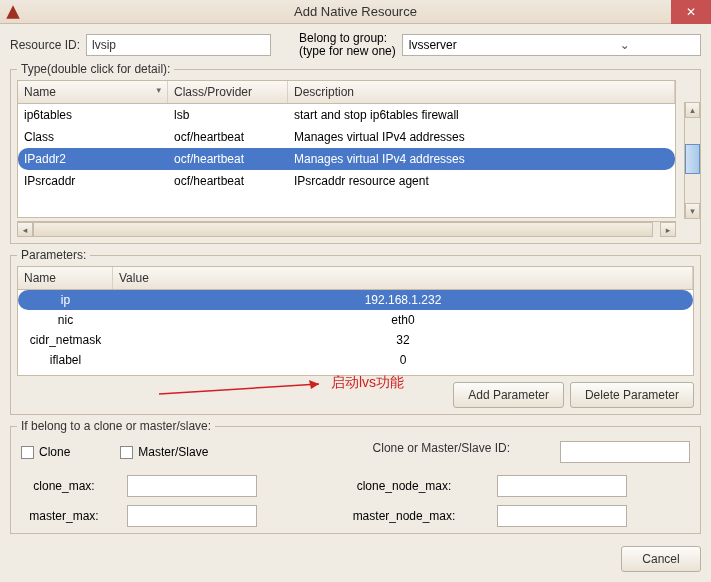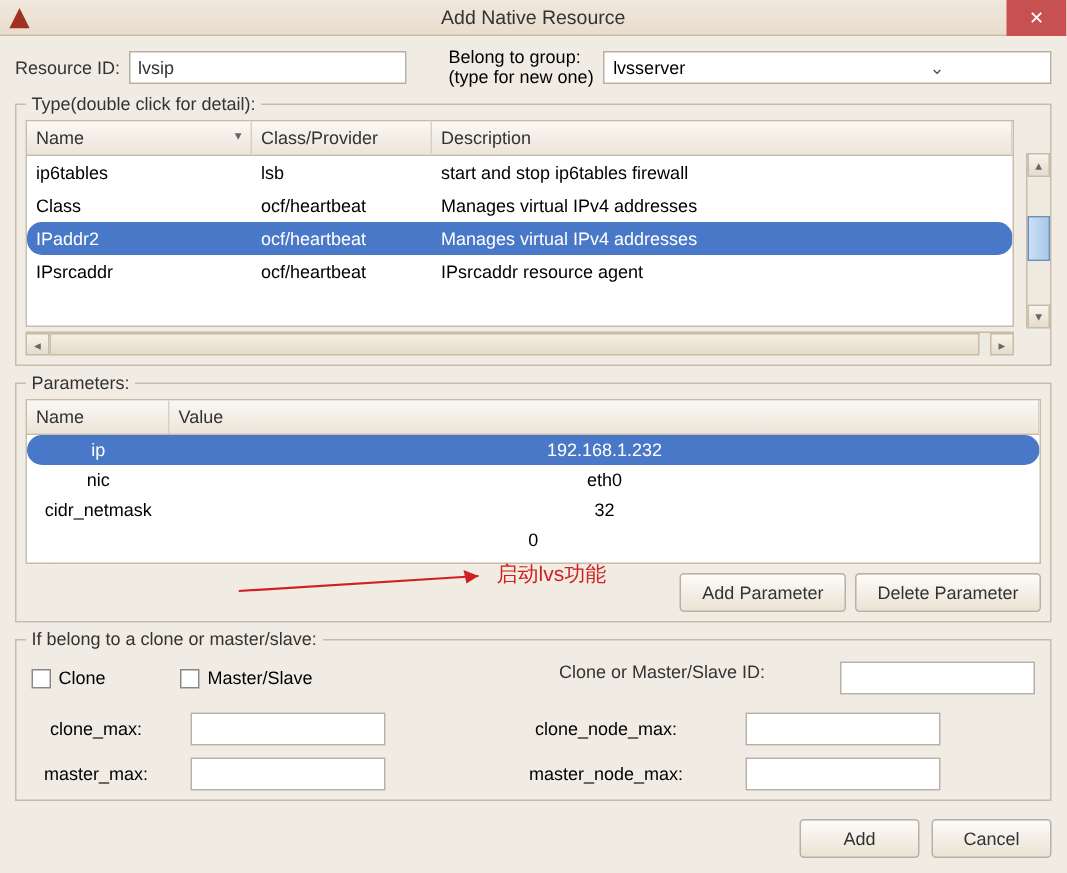--- a/index.html
+++ b/index.html
@@ -145,20 +145,21 @@
           </div>
           <div class="paramrow">
             <div class="p-name">nic</div>
             <div class="p-value">eth0</div>
           </div>
           <div class="paramrow">
             <div class="p-name">cidr_netmask</div>
             <div class="p-value">32</div>
           </div>
           <div class="paramrow">
+            <div class="p-name">iflabel</div>
             <div class="p-value">0</div>
           </div>
           <div class="paramrow">
             <div class="p-name">lvs_support</div>
             <div class="p-value">true</div>
           </div>
         </div>
     </div>
     <svg class="arrow" style="left:148px; top:118px" width="170" height="18">
         <line x1="0" y1="14" x2="160" y2="4" stroke="#d02020" stroke-width="1.5"></line>
@@ -195,15 +196,14 @@
       <span class="lab">master_max:</span>
       <input type="text" style="">
       <span></span>
       <span class="lab">master_node_max:</span>
       <input type="text" style="">
     </div>
   </fieldset>
 </div>
 
 <div class="footer">
-  <button style="min-width:80px">Add</button>
   <button style="min-width:80px">Cancel</button>
 </div>
 
 </body></html>

